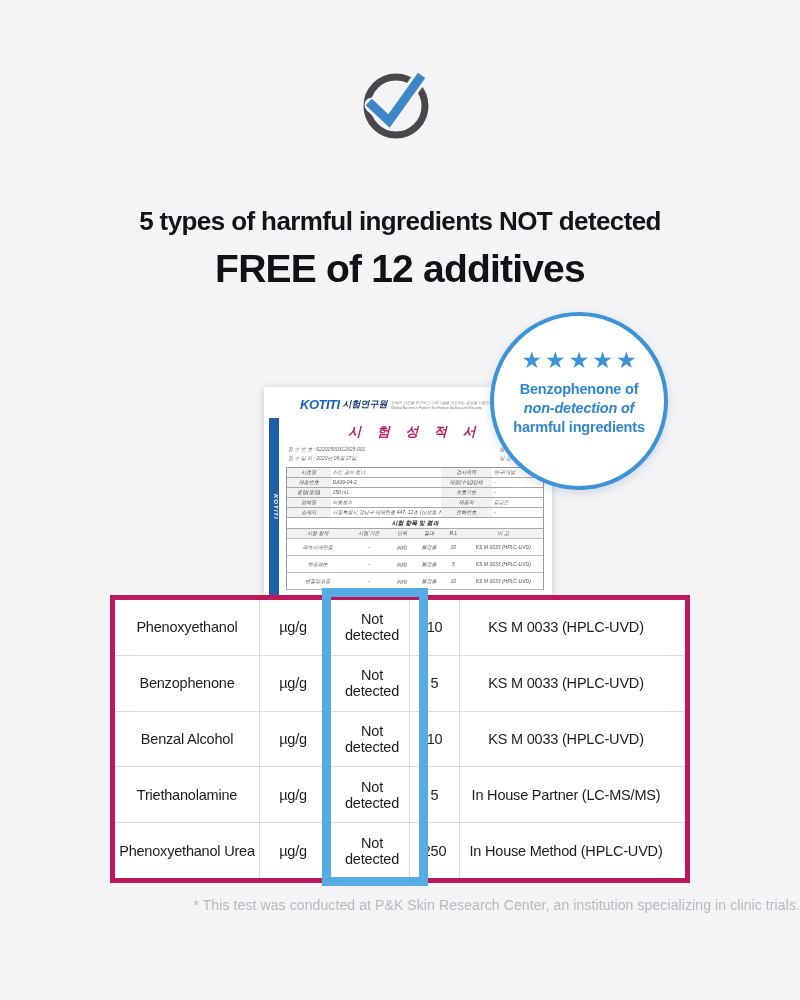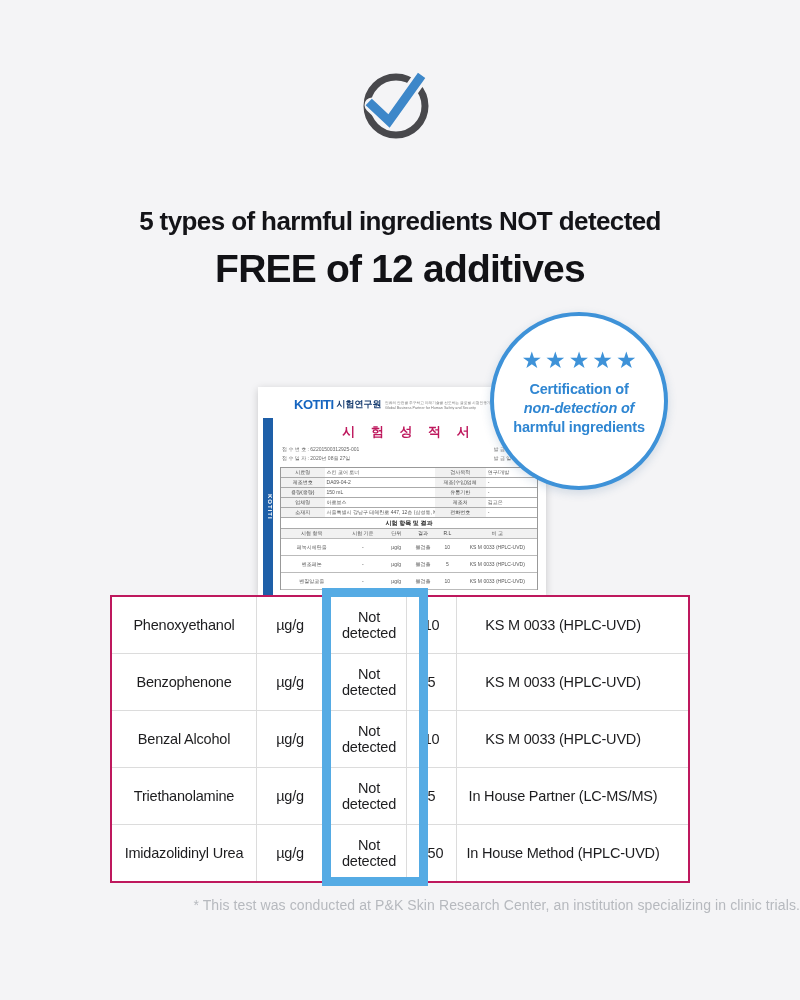--- a/index.html
+++ b/index.html
@@ -23,25 +23,25 @@
     color: #141418; letter-spacing: -0.6px;
   }
   .h2 {
     position: absolute; left: 0; top: 247px; width: 800px;
     text-align: center; font-size: 39px; font-weight: 700;
     color: #121216; letter-spacing: -0.8px;
   }
 
   
   .cert {
-    position: absolute; left: 258px; top: 387px; width: 288px; height: 208px;
+    position: absolute; left: 264px; top: 387px; width: 288px; height: 208px;
     background: #ffffff; z-index: 1;
     box-shadow: 0 2px 8px rgba(0,0,0,0.18);
     overflow: hidden;
-    font-size: 6px; color: #555;
+    font-size: 6px; color: #555; font-style: italic;
   }
   .cert-strip {
     position: absolute; left: 5px; top: 31px; width: 10px; height: 177px;
     background: #1e5fa8; color: #fff;
     writing-mode: vertical-rl; text-align: center;
     font-size: 6px; font-weight: 700; letter-spacing: 1px;
   }
   .cert-head { position: absolute; left: 36px; top: 10px; width: 244px; display: flex; align-items: center; gap: 3px; }
   .cert-logo { font-size: 13px; font-weight: 700; color: #1565c0; letter-spacing: -0.5px; }
   .cert-logo-suffix { font-size: 9px; font-weight: 700; color: #143a6e; }
@@ -67,21 +67,21 @@
     z-index: 2; box-shadow: 0 3px 10px rgba(40,90,140,0.18);
     display: flex; flex-direction: column; align-items: center;
   }
   .badge-stars { margin-top: 32px; font-size: 23px; letter-spacing: 3px; color: #3e92d8; line-height: 24px; text-indent: 3px; }
   .badge-text { margin-top: 8px; text-align: center; font-size: 14.5px; font-weight: 700; color: #2f86d2; line-height: 19px; letter-spacing: -0.2px; }
 
   
   .rtable {
     position: absolute; left: 110px; top: 595px; width: 580px; height: 288px;
     background: #ffffff; z-index: 3;
-    border: 2px solid #be185d;
+    border: 5px solid #be185d;
     display: flex; flex-direction: column;
   }
   .rrow { display: flex; flex: 1; border-bottom: 1px solid #dcdcdc; }
   .rrow:last-child { border-bottom: none; }
   .rcell {
     display: flex; align-items: center; justify-content: center;
     font-size: 14.5px; color: #1d1d1f; letter-spacing: -0.2px;
     border-right: 1px solid #dcdcdc; text-align: center;
   }
   .rcell:last-child { border-right: none; }
@@ -199,21 +199,21 @@
         <div class="cert-cell rw4">불검출</div>
         <div class="cert-cell rw5">10</div>
         <div class="cert-cell rw6">KS M 0033 (HPLC-UVD)</div>
       </div>
     </div>
   </div>
 
   <div class="badge">
     <div class="badge-stars">★★★★★</div>
     <div class="badge-text">
-      <span style="display:block;">Certification of</span>
+      <span style="display:block;">Benzophenone of</span>
       <span style="display:block;font-style:italic;">non-detection of</span>
       <span style="display:block;">harmful ingredients</span>
     </div>
   </div>
 
   <div class="rtable">
     <div class="rrow">
       <div class="rcell c-name">Phenoxyethanol</div>
       <div class="rcell c-unit">µg/g</div>
       <div class="rcell c-result">Not detected</div>
@@ -235,21 +235,21 @@
       <div class="rcell c-method">KS M 0033 (HPLC-UVD)</div>
     </div>
     <div class="rrow">
       <div class="rcell c-name">Triethanolamine</div>
       <div class="rcell c-unit">µg/g</div>
       <div class="rcell c-result">Not detected</div>
       <div class="rcell c-rl">5</div>
       <div class="rcell c-method">In House Partner (LC-MS/MS)</div>
     </div>
     <div class="rrow">
-      <div class="rcell c-name">Imidazolidinyl Urea</div>
+      <div class="rcell c-name">Phenoxyethanol Urea</div>
       <div class="rcell c-unit">µg/g</div>
       <div class="rcell c-result">Not detected</div>
       <div class="rcell c-rl">250</div>
       <div class="rcell c-method">In House Method (HPLC-UVD)</div>
     </div>
   </div>
 
   <div class="highlight"></div>
 
   <div class="footnote">* This test was conducted at P&amp;K Skin Research Center, an institution specializing in clinic trials.</div>

